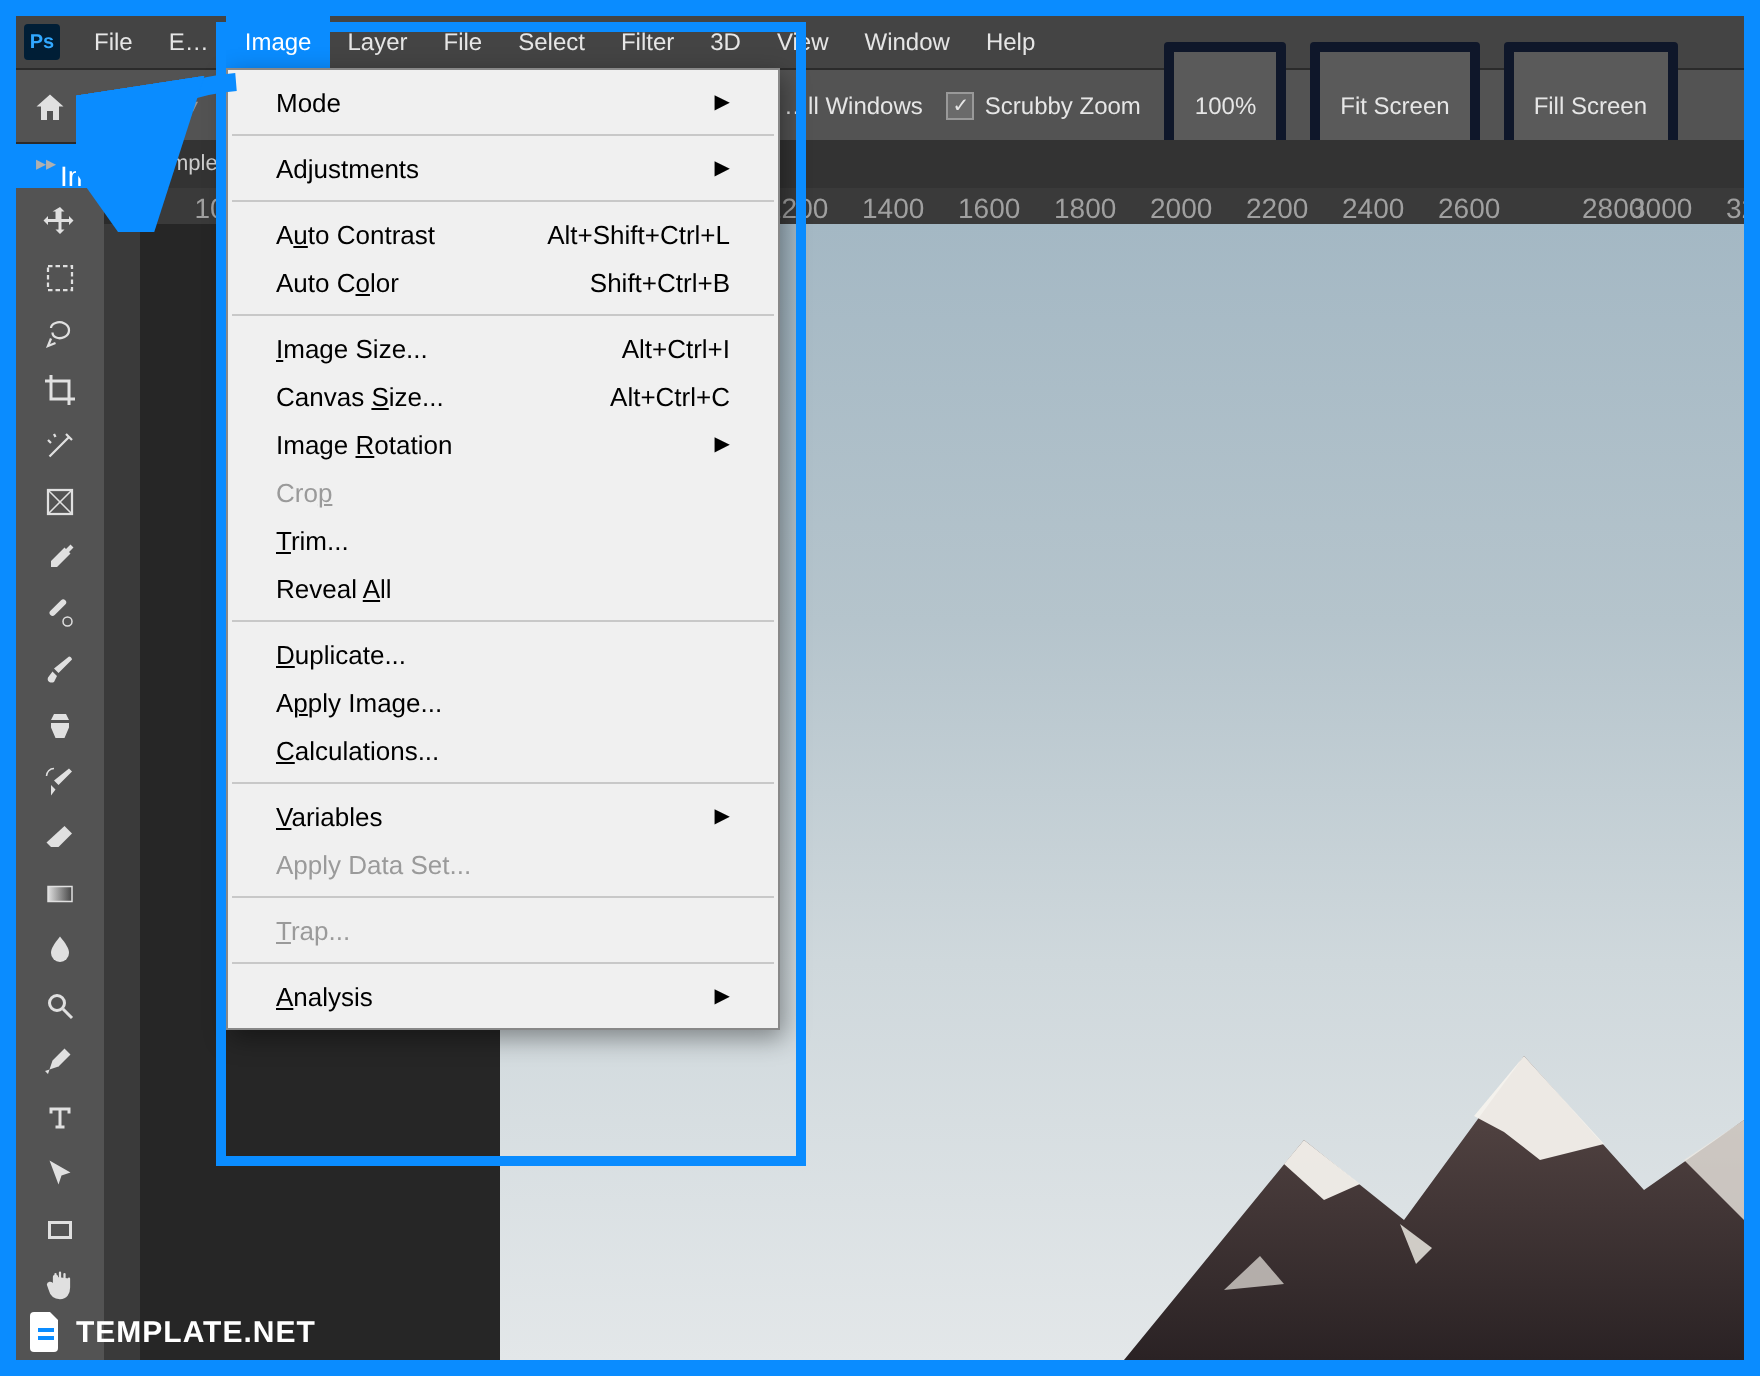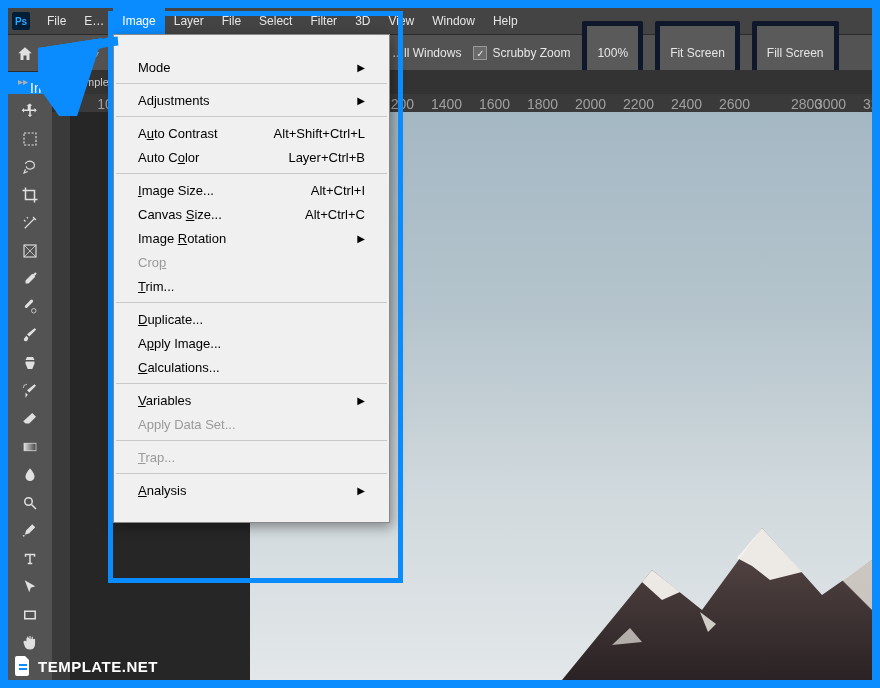--- a/index.html
+++ b/index.html
@@ -200,21 +200,21 @@
   .dropdown {
     position: absolute;
     top: 26px;
     left: 105px;
     width: 275px;
     background: #f0f0f0;
     border: 1px solid #888;
     box-shadow: 2px 4px 12px rgba(0,0,0,0.4);
     font-size: 13px;
     color: #000;
-    padding: 20px 0;
+    padding: 4px 0;
     z-index: 50;
   }
   .dd-item {
     display: flex;
     justify-content: space-between;
     align-items: center;
     padding: 3px 24px 3px 24px;
     height: 18px;
   }
   .dd-item .sub-arrow {
@@ -549,40 +549,43 @@
         <span>Adjustments</span>
         <span class="sub-arrow">▶</span>
       </div>
       <div class="dd-sep"></div>
       <div class="dd-item">
         <span>A<span class="underline">u</span>to Contrast</span>
         <span class="dd-shortcut">Alt+Shift+Ctrl+L</span>
       </div>
       <div class="dd-item">
         <span>Auto C<span class="underline">o</span>lor</span>
-        <span class="dd-shortcut">Layer+Ctrl+B</span>
+        <span class="dd-shortcut">Shift+Ctrl+B</span>
       </div>
       <div class="dd-sep"></div>
       <div class="dd-item">
         <span><span class="underline">I</span>mage Size...</span>
         <span class="dd-shortcut">Alt+Ctrl+I</span>
       </div>
       <div class="dd-item">
         <span>Canvas <span class="underline">S</span>ize...</span>
         <span class="dd-shortcut">Alt+Ctrl+C</span>
       </div>
       <div class="dd-item">
         <span>Image <span class="underline">R</span>otation</span>
         <span class="sub-arrow">▶</span>
       </div>
       <div class="dd-item disabled">
         <span>Cro<span class="underline">p</span></span>
       </div>
       <div class="dd-item">
         <span><span class="underline">T</span>rim...</span>
+      </div>
+      <div class="dd-item">
+        <span>Reveal <span class="underline">A</span>ll</span>
       </div>
       <div class="dd-sep"></div>
       <div class="dd-item">
         <span><span class="underline">D</span>uplicate...</span>
       </div>
       <div class="dd-item">
         <span>A<span class="underline">p</span>ply Image...</span>
       </div>
       <div class="dd-item">
         <span><span class="underline">C</span>alculations...</span>

